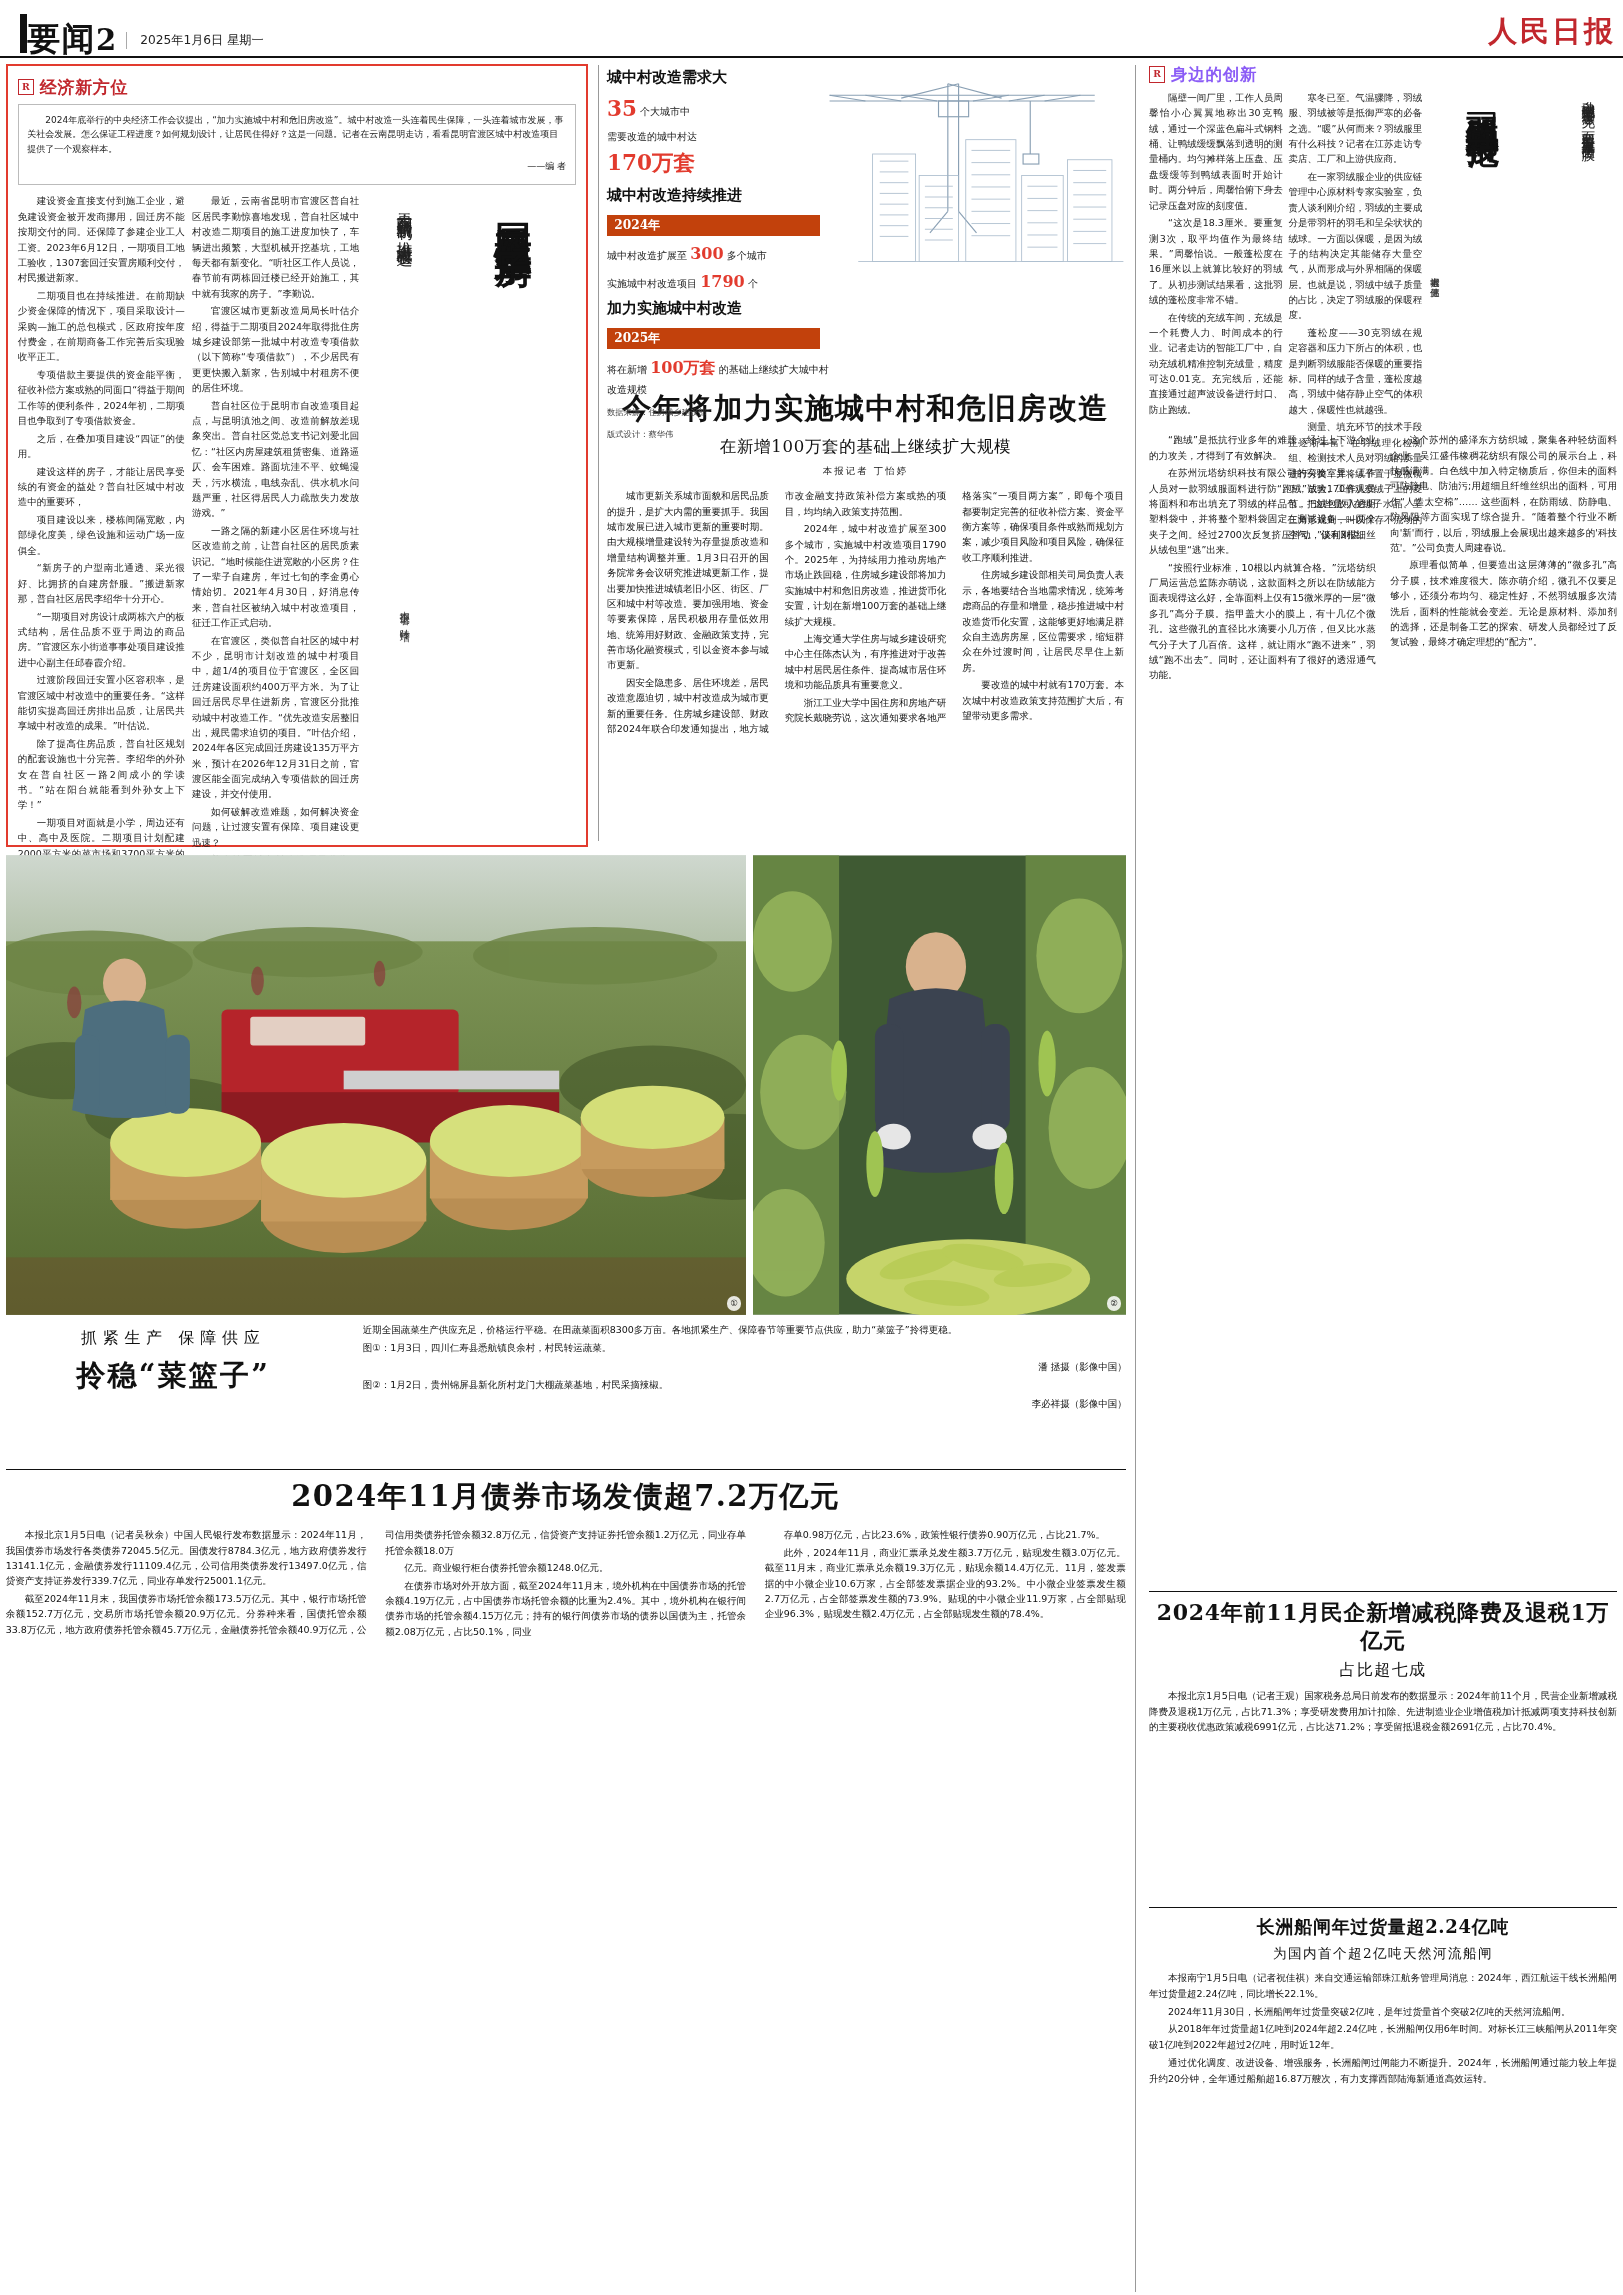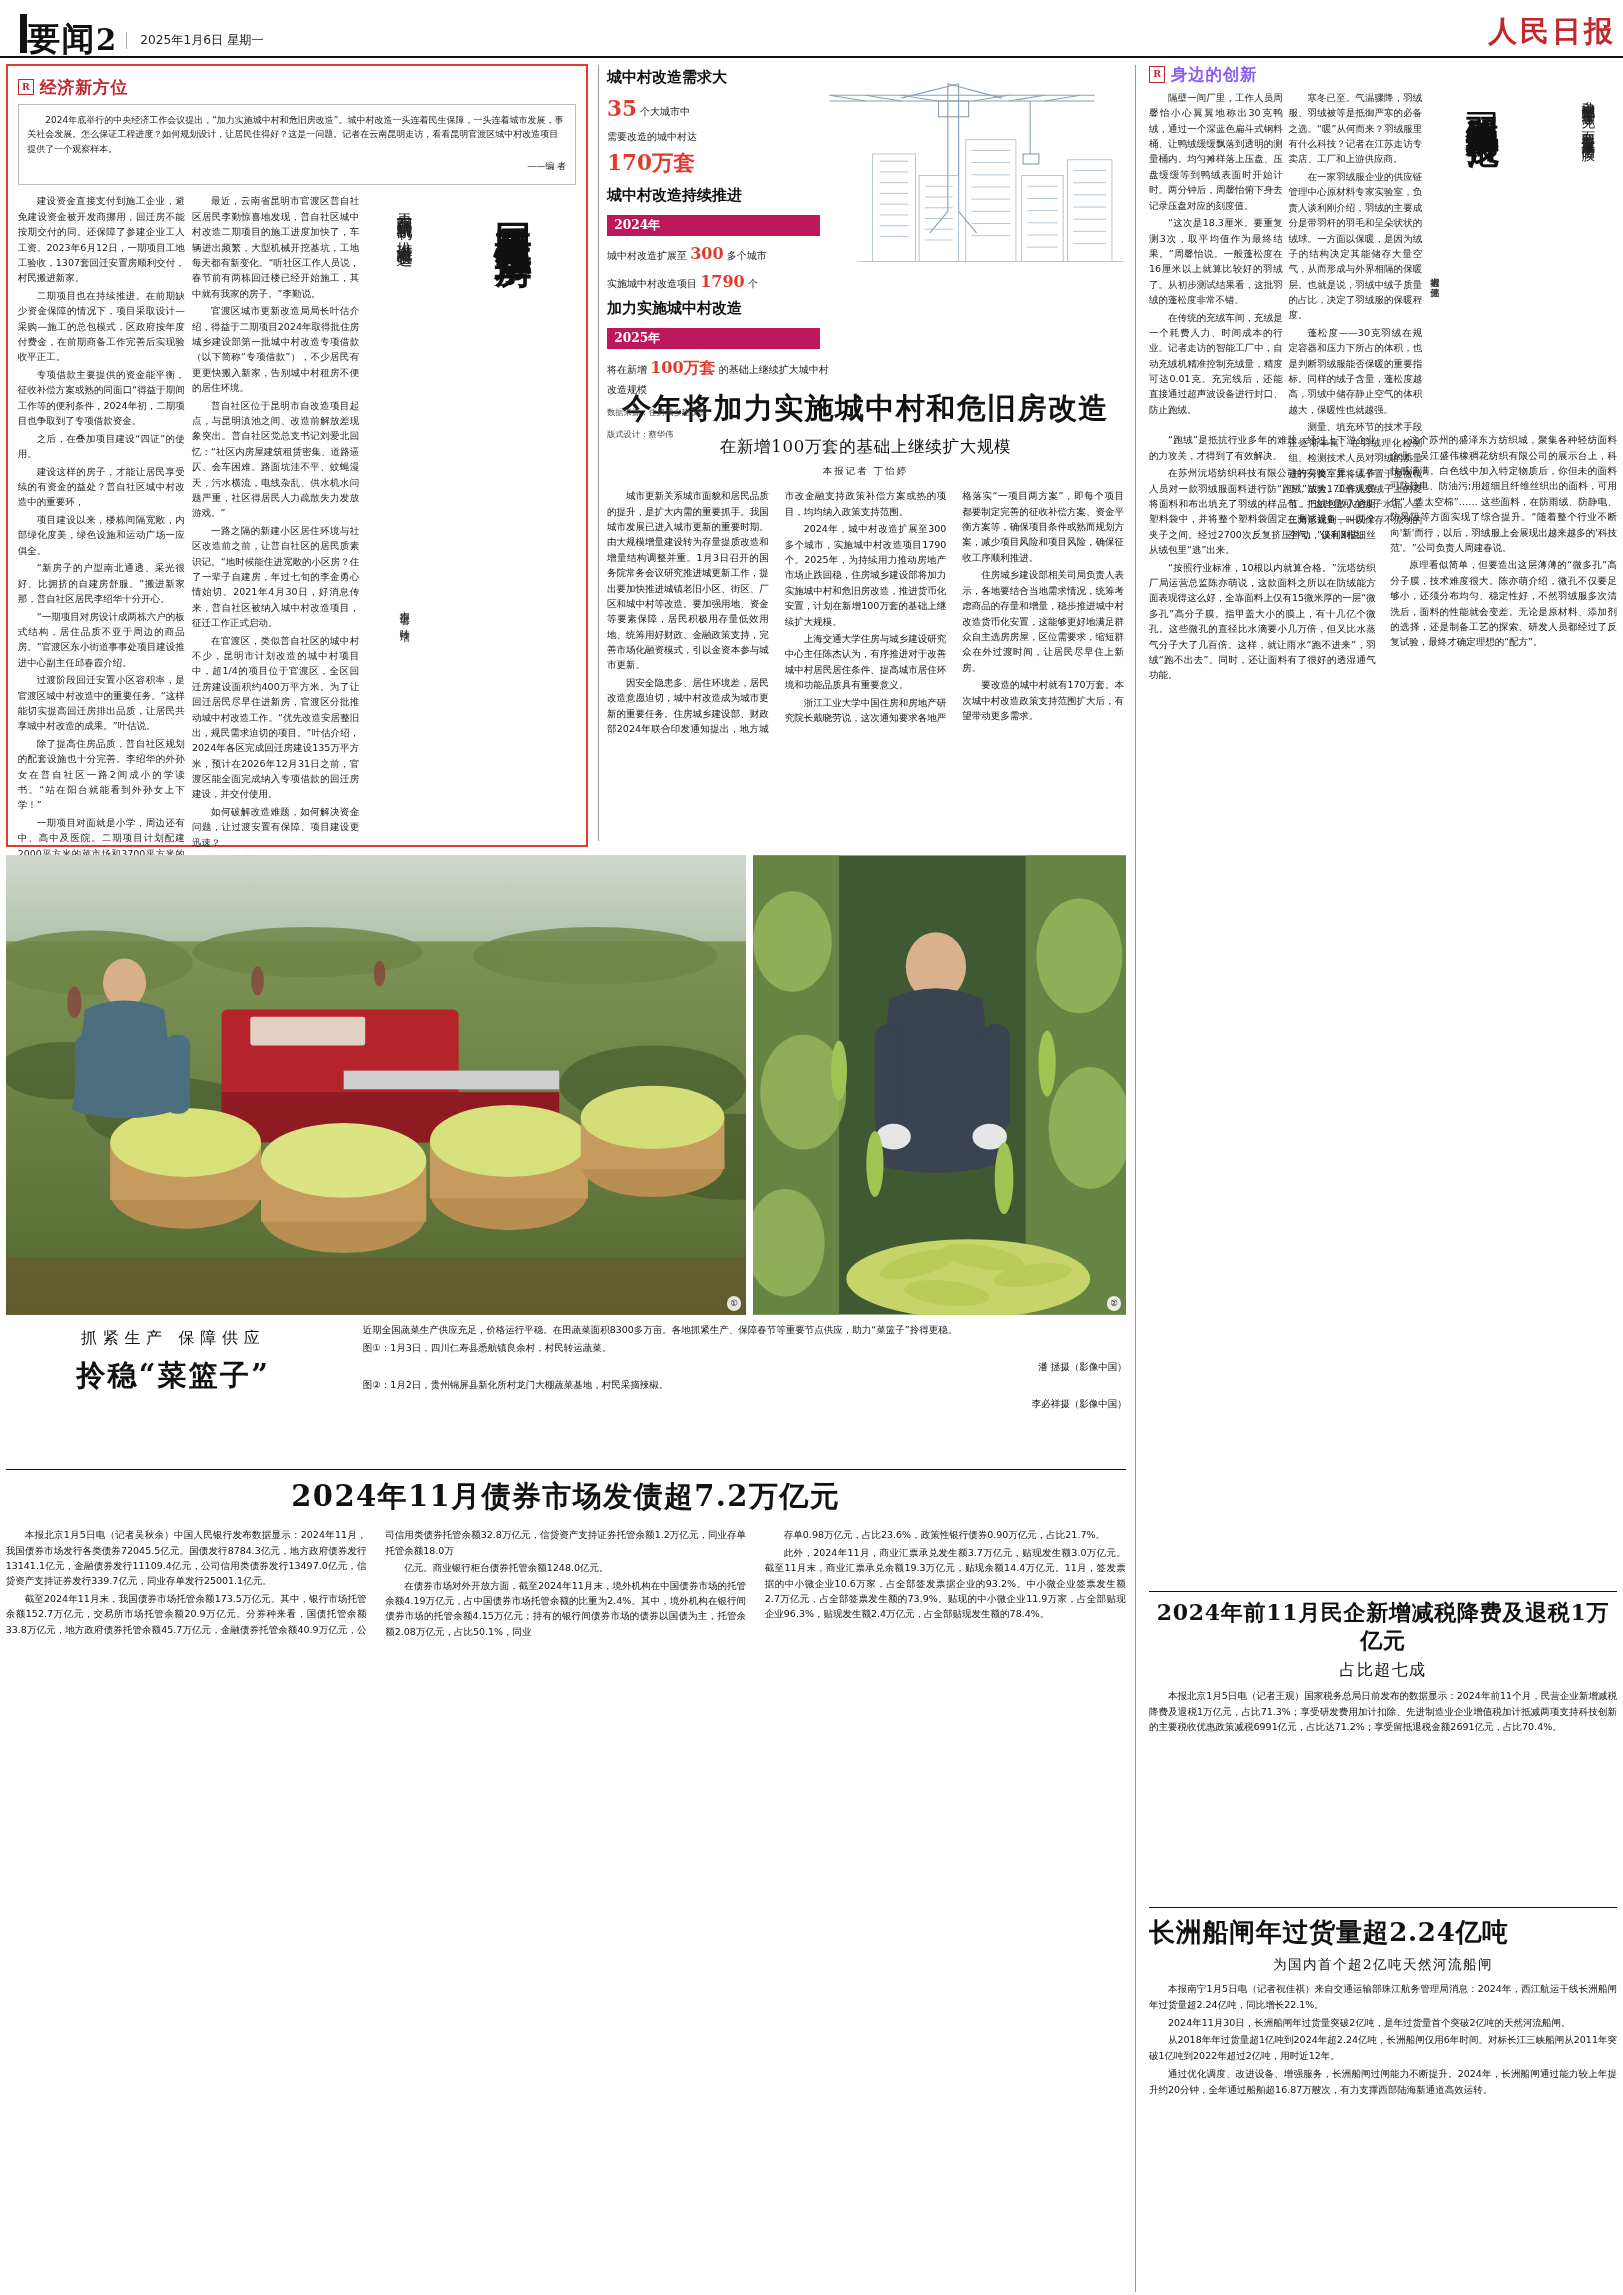--- a/index.html
+++ b/index.html
@@ -40,21 +40,21 @@
 
   
   .mid{position:absolute;left:607px;top:5.7px;width:517px;}
   .crane{position:relative;height:215px;border-bottom:0;}
   .crane svg{position:absolute;right:0;top:0;}
   .infoblk{position:relative;width:230px;}
   .info-h{font-family:"DejaVu Serif",serif;font-weight:bold;font-size:15px;margin:4.3px 0 4.3px 0;}
   .info-line{font-size:10px;line-height:1.7;color:#222;}
   .bignum{color:#e23b2e;font-family:"DejaVu Serif",serif;font-weight:bold;font-size:21.5px;vertical-align:-1.4px;}
   .bignum-sm{color:#e23b2e;font-family:"DejaVu Serif",serif;font-weight:bold;font-size:16px;}
-  .yearbar{background:#be185d;color:#fff;font-family:"DejaVu Serif",serif;font-weight:bold;font-size:12.2px;padding:2.2px 7.2px;display:inline-block;margin:5.7px 0 4.3px;width:213px;box-sizing:border-box;}
+  .yearbar{background:#c2410c;color:#fff;font-family:"DejaVu Serif",serif;font-weight:bold;font-size:12.2px;padding:2.2px 7.2px;display:inline-block;margin:5.7px 0 4.3px;width:213px;box-sizing:border-box;}
   .src{font-size:8.3px;color:#444;line-height:1.6;margin-top:8.6px;}
 
   .mid-head{font-family:"DejaVu Serif","Liberation Serif",serif;font-weight:bold;font-size:29px;text-align:center;letter-spacing:1.4px;margin:13px 0 7.2px;}
   .mid-sub{font-family:"DejaVu Serif",serif;font-size:16.5px;text-align:center;margin-bottom:7.2px;letter-spacing:0.7px;}
   .mid-by{font-size:9.3px;text-align:center;margin-bottom:10px;letter-spacing:2.2px;}
   .mid-cols{column-count:3;column-gap:16px;column-rule:0;font-size:9.5px;line-height:1.62;text-align:justify;}
   .mid-cols p{margin:0 0 2.2px 0;text-indent:2em;}
 
   
   .right{position:absolute;left:1149px;top:5.7px;width:468px;}
@@ -66,21 +66,21 @@
   .r-vtitle{writing-mode:vertical-rl;text-orientation:upright;font-family:"DejaVu Serif",serif;font-weight:bold;font-size:33px;line-height:1.15;letter-spacing:2.2px;height:323px;}
   .r-vsub{writing-mode:vertical-rl;text-orientation:upright;font-family:"DejaVu Serif",serif;font-size:13.6px;line-height:1.6;letter-spacing:1.4px;height:302px;color:#222;}
   .r-vby{writing-mode:vertical-rl;text-orientation:upright;font-size:9.3px;line-height:1.5;height:129px;margin-top:180px;color:#333;}
   .r-body{column-count:2;column-gap:14.4px;font-size:9.5px;line-height:1.62;text-align:justify;margin-top:4.3px;}
   .r-body p{margin:0 0 2.2px 0;text-indent:2em;}
 
   .hr-bold{border:0;border-top:1.4px solid #111;margin:10px 0 7.2px;}
 
   .r-head2{font-family:"DejaVu Serif",serif;font-weight:bold;font-size:22px;text-align:center;line-height:1.25;letter-spacing:0.7px;}
   .r-sub2{font-family:"DejaVu Serif",serif;font-size:16px;text-align:center;margin:5.7px 0 7.2px;letter-spacing:1.4px;}
-  .r-head3{font-family:"DejaVu Serif",serif;font-weight:bold;font-size:26px;text-align:left;letter-spacing:0.7px;}
+  .r-head3{font-family:"DejaVu Serif",serif;font-weight:bold;font-size:18px;text-align:center;letter-spacing:0.7px;}
   .r-sub3{font-family:"DejaVu Serif",serif;font-size:13.6px;text-align:center;margin:5.7px 0 7.2px;letter-spacing:1.4px;}
 
   
   .photos{position:absolute;left:5.7px;top:797px;width:1120px;height:460px;}
   .ph{position:absolute;top:0;overflow:hidden;}
   .ph1{left:0;width:740px;height:460px;}
   .ph2{left:747px;width:373px;height:460px;}
   .phnum{position:absolute;right:4.3px;bottom:4.3px;background:rgba(255,255,255,.85);border-radius:50%;width:14.4px;height:14.4px;font-size:8.6px;line-height:14.4px;text-align:center;color:#111;}
 
   .capwrap{position:absolute;left:5.7px;top:1264px;width:1120px;height:122px;}

